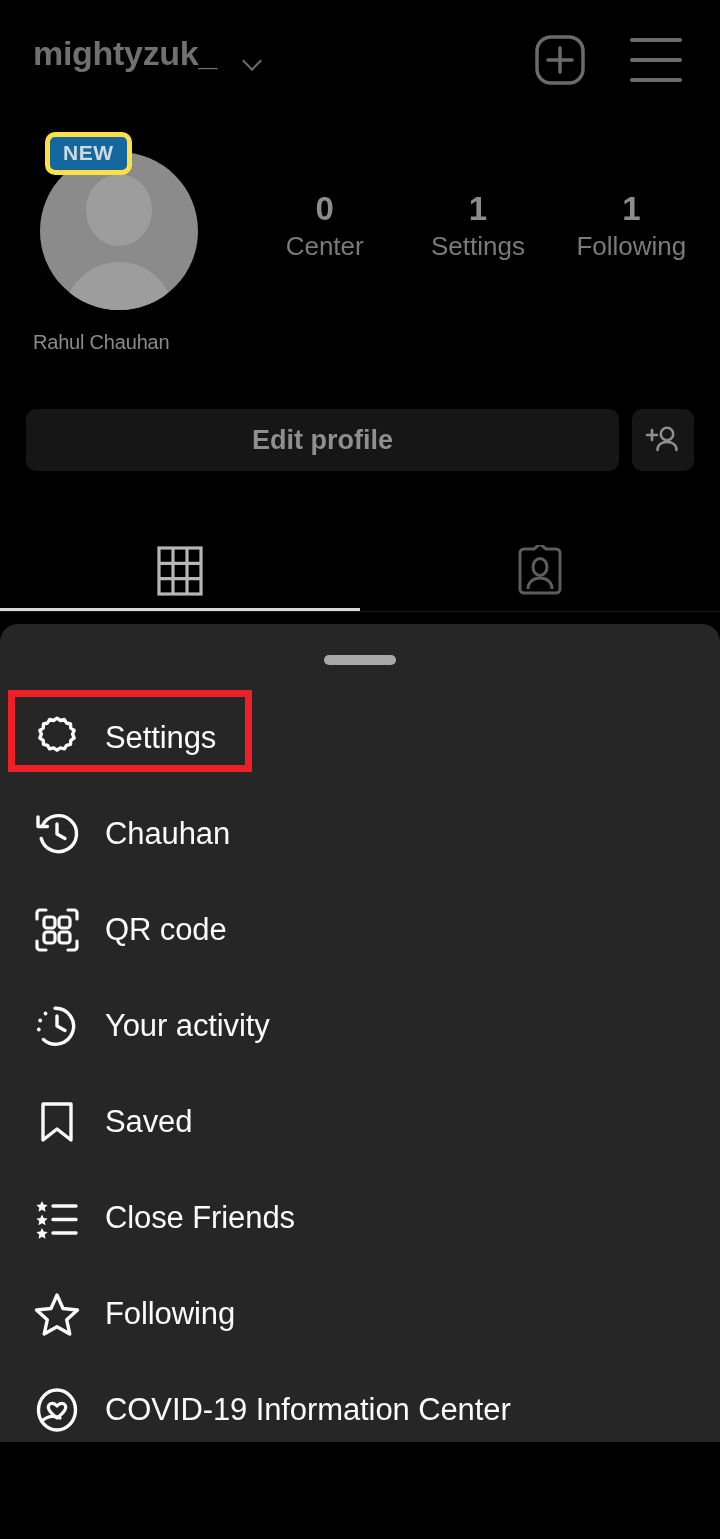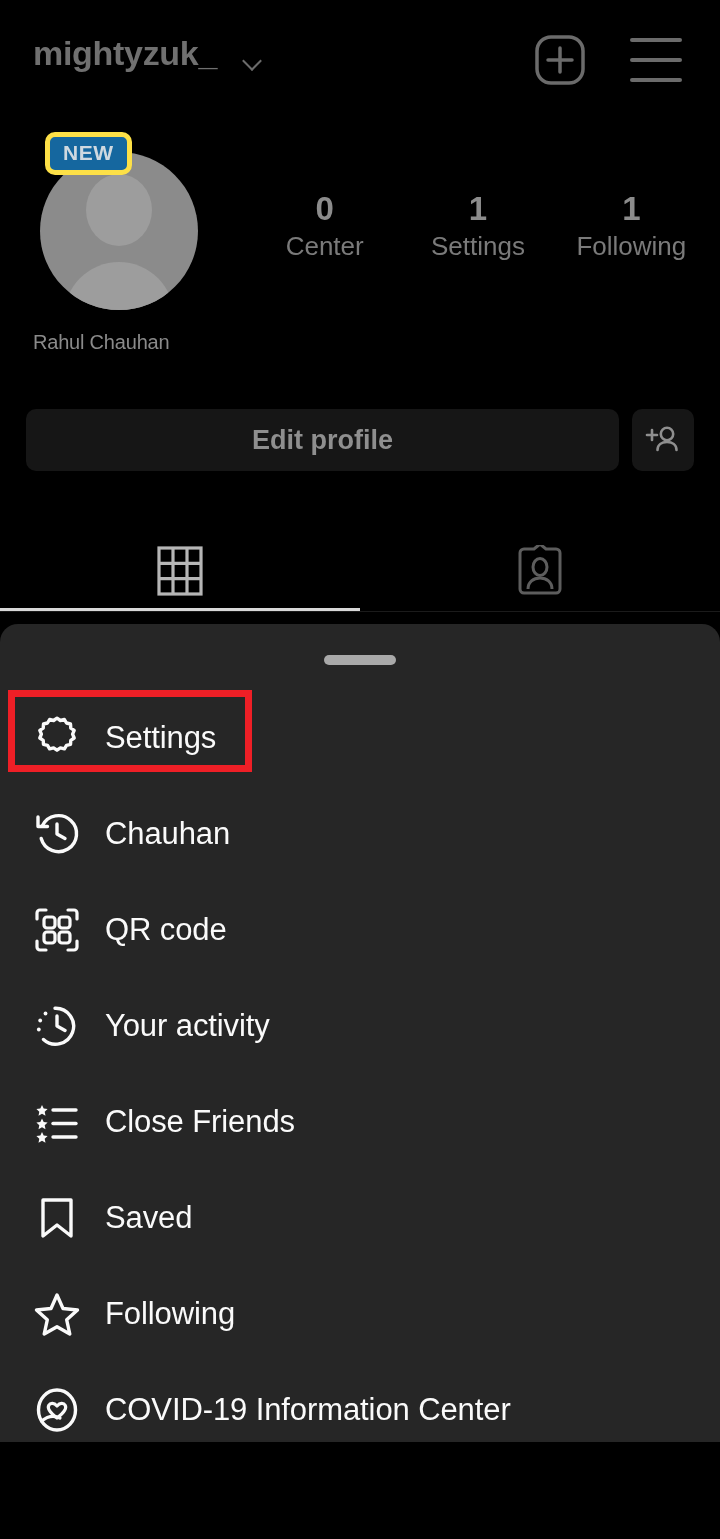--- a/index.html
+++ b/index.html
@@ -376,43 +376,43 @@
             <circle cx="4.8" cy="26.5" r="1.9" fill="#fafafa"></circle>
             <polyline points="23,13 23,23 31,27.5" fill="none" stroke="#fafafa" stroke-width="3.4" stroke-linecap="round" stroke-linejoin="round"></polyline>
           </svg>
         </span>
         <span class="menu-label">Your activity</span>
       </div>
 
       <div class="menu-item">
         <span class="menu-icon">
           <svg width="46" height="46" viewBox="0 0 46 46">
+            <path d="M9 5 H37 V41 L23 30 L9 41 Z" fill="none" stroke="#fafafa" stroke-width="3.4" stroke-linejoin="round"></path>
+          </svg>
+        </span>
+        <span class="menu-label">Saved</span>
+      </div>
+
+      <div class="menu-item">
+        <span class="menu-icon">
+          <svg width="46" height="46" viewBox="0 0 46 46">
             <path d="M8 6 l1.7 3.6 3.9 0.5 -2.9 2.7 0.8 3.9 -3.5 -1.9 -3.5 1.9 0.8 -3.9 -2.9 -2.7 3.9 -0.5 Z" fill="#fafafa"></path>
             <path d="M8 19.5 l1.7 3.6 3.9 0.5 -2.9 2.7 0.8 3.9 -3.5 -1.9 -3.5 1.9 0.8 -3.9 -2.9 -2.7 3.9 -0.5 Z" fill="#fafafa"></path>
             <path d="M8 33 l1.7 3.6 3.9 0.5 -2.9 2.7 0.8 3.9 -3.5 -1.9 -3.5 1.9 0.8 -3.9 -2.9 -2.7 3.9 -0.5 Z" fill="#fafafa"></path>
             <line x1="19" y1="11" x2="42" y2="11" stroke="#fafafa" stroke-width="3.4" stroke-linecap="round"></line>
             <line x1="19" y1="24.5" x2="42" y2="24.5" stroke="#fafafa" stroke-width="3.4" stroke-linecap="round"></line>
             <line x1="19" y1="38" x2="42" y2="38" stroke="#fafafa" stroke-width="3.4" stroke-linecap="round"></line>
           </svg>
         </span>
         <span class="menu-label">Close Friends</span>
       </div>
 
       <div class="menu-item">
         <span class="menu-icon">
           <svg width="46" height="46" viewBox="0 0 46 46">
-            <path d="M9 5 H37 V41 L23 30 L9 41 Z" fill="none" stroke="#fafafa" stroke-width="3.4" stroke-linejoin="round"></path>
-          </svg>
-        </span>
-        <span class="menu-label">Saved</span>
-      </div>
-
-      <div class="menu-item">
-        <span class="menu-icon">
-          <svg width="46" height="46" viewBox="0 0 46 46">
             <path d="M23 4 L29 17.5 L43.5 19 L32.7 28.8 L35.8 43 L23 35.8 L10.2 43 L13.3 28.8 L2.5 19 L17 17.5 Z" fill="none" stroke="#fafafa" stroke-width="3.4" stroke-linejoin="round"></path>
           </svg>
         </span>
         <span class="menu-label">Following</span>
       </div>
 
       <div class="menu-item">
         <span class="menu-icon">
           <svg width="46" height="46" viewBox="0 0 46 46">
             <ellipse cx="23" cy="23" rx="18.5" ry="20" fill="none" stroke="#fafafa" stroke-width="3.4"></ellipse>

